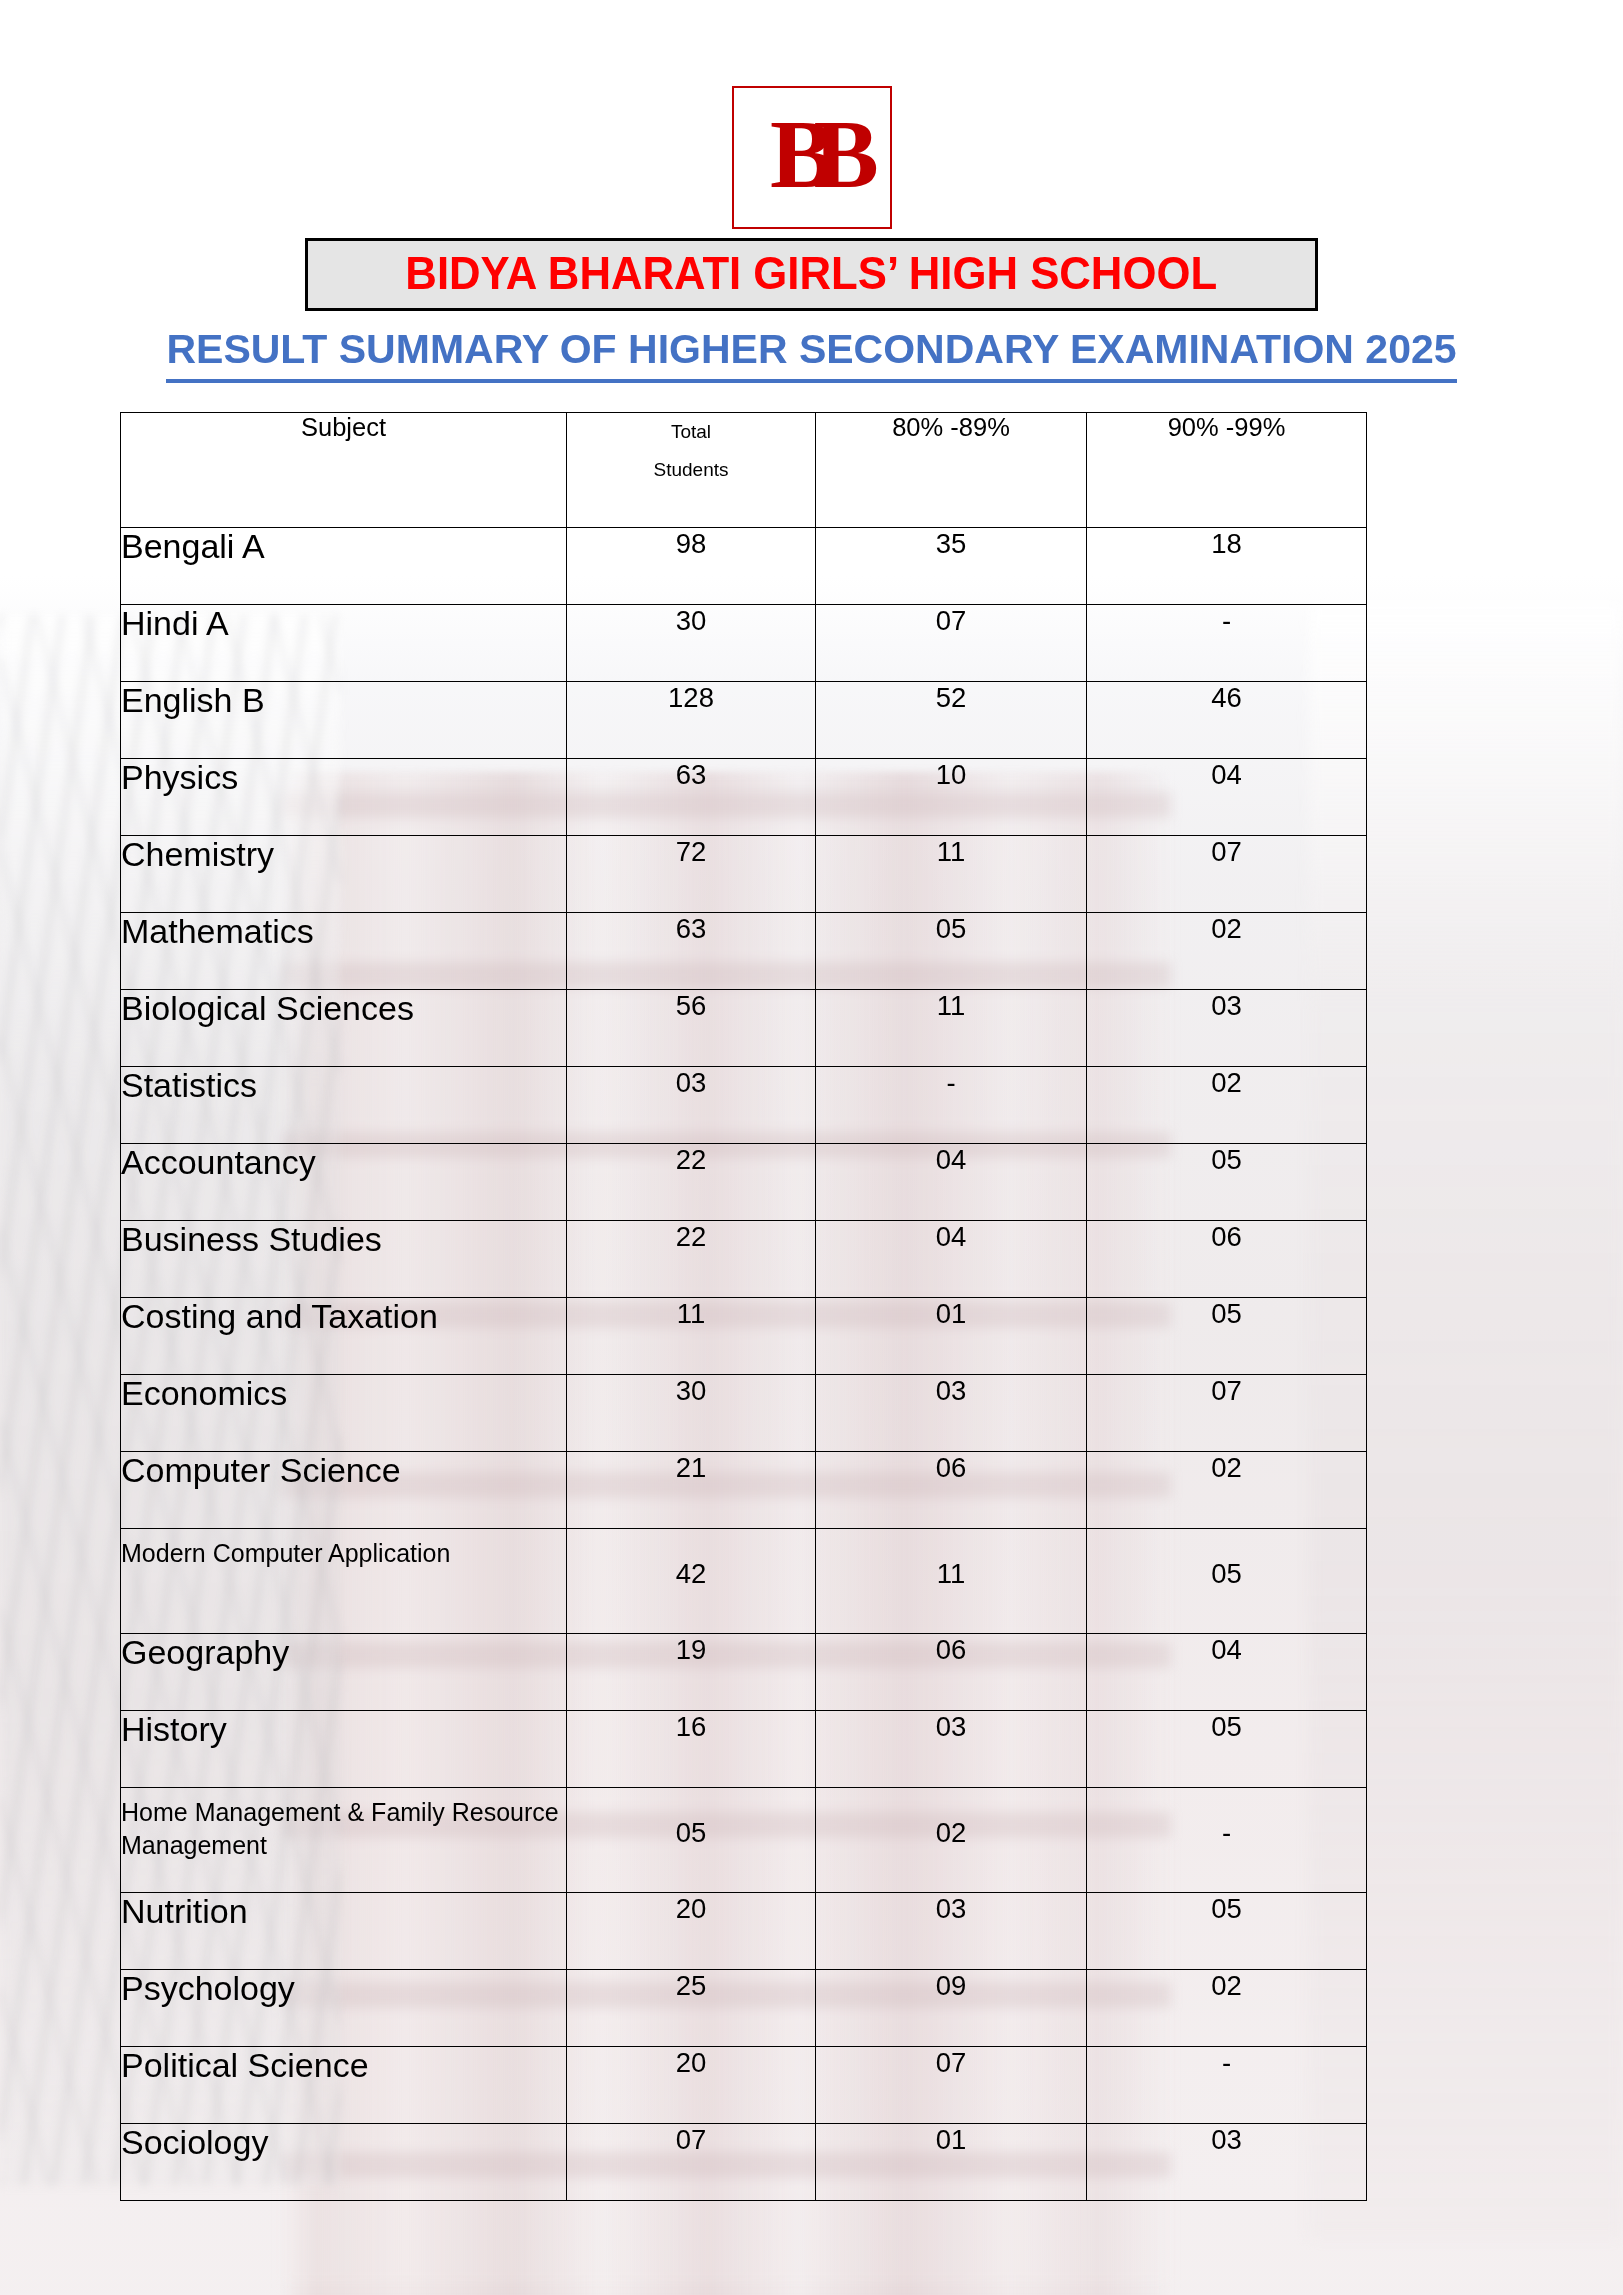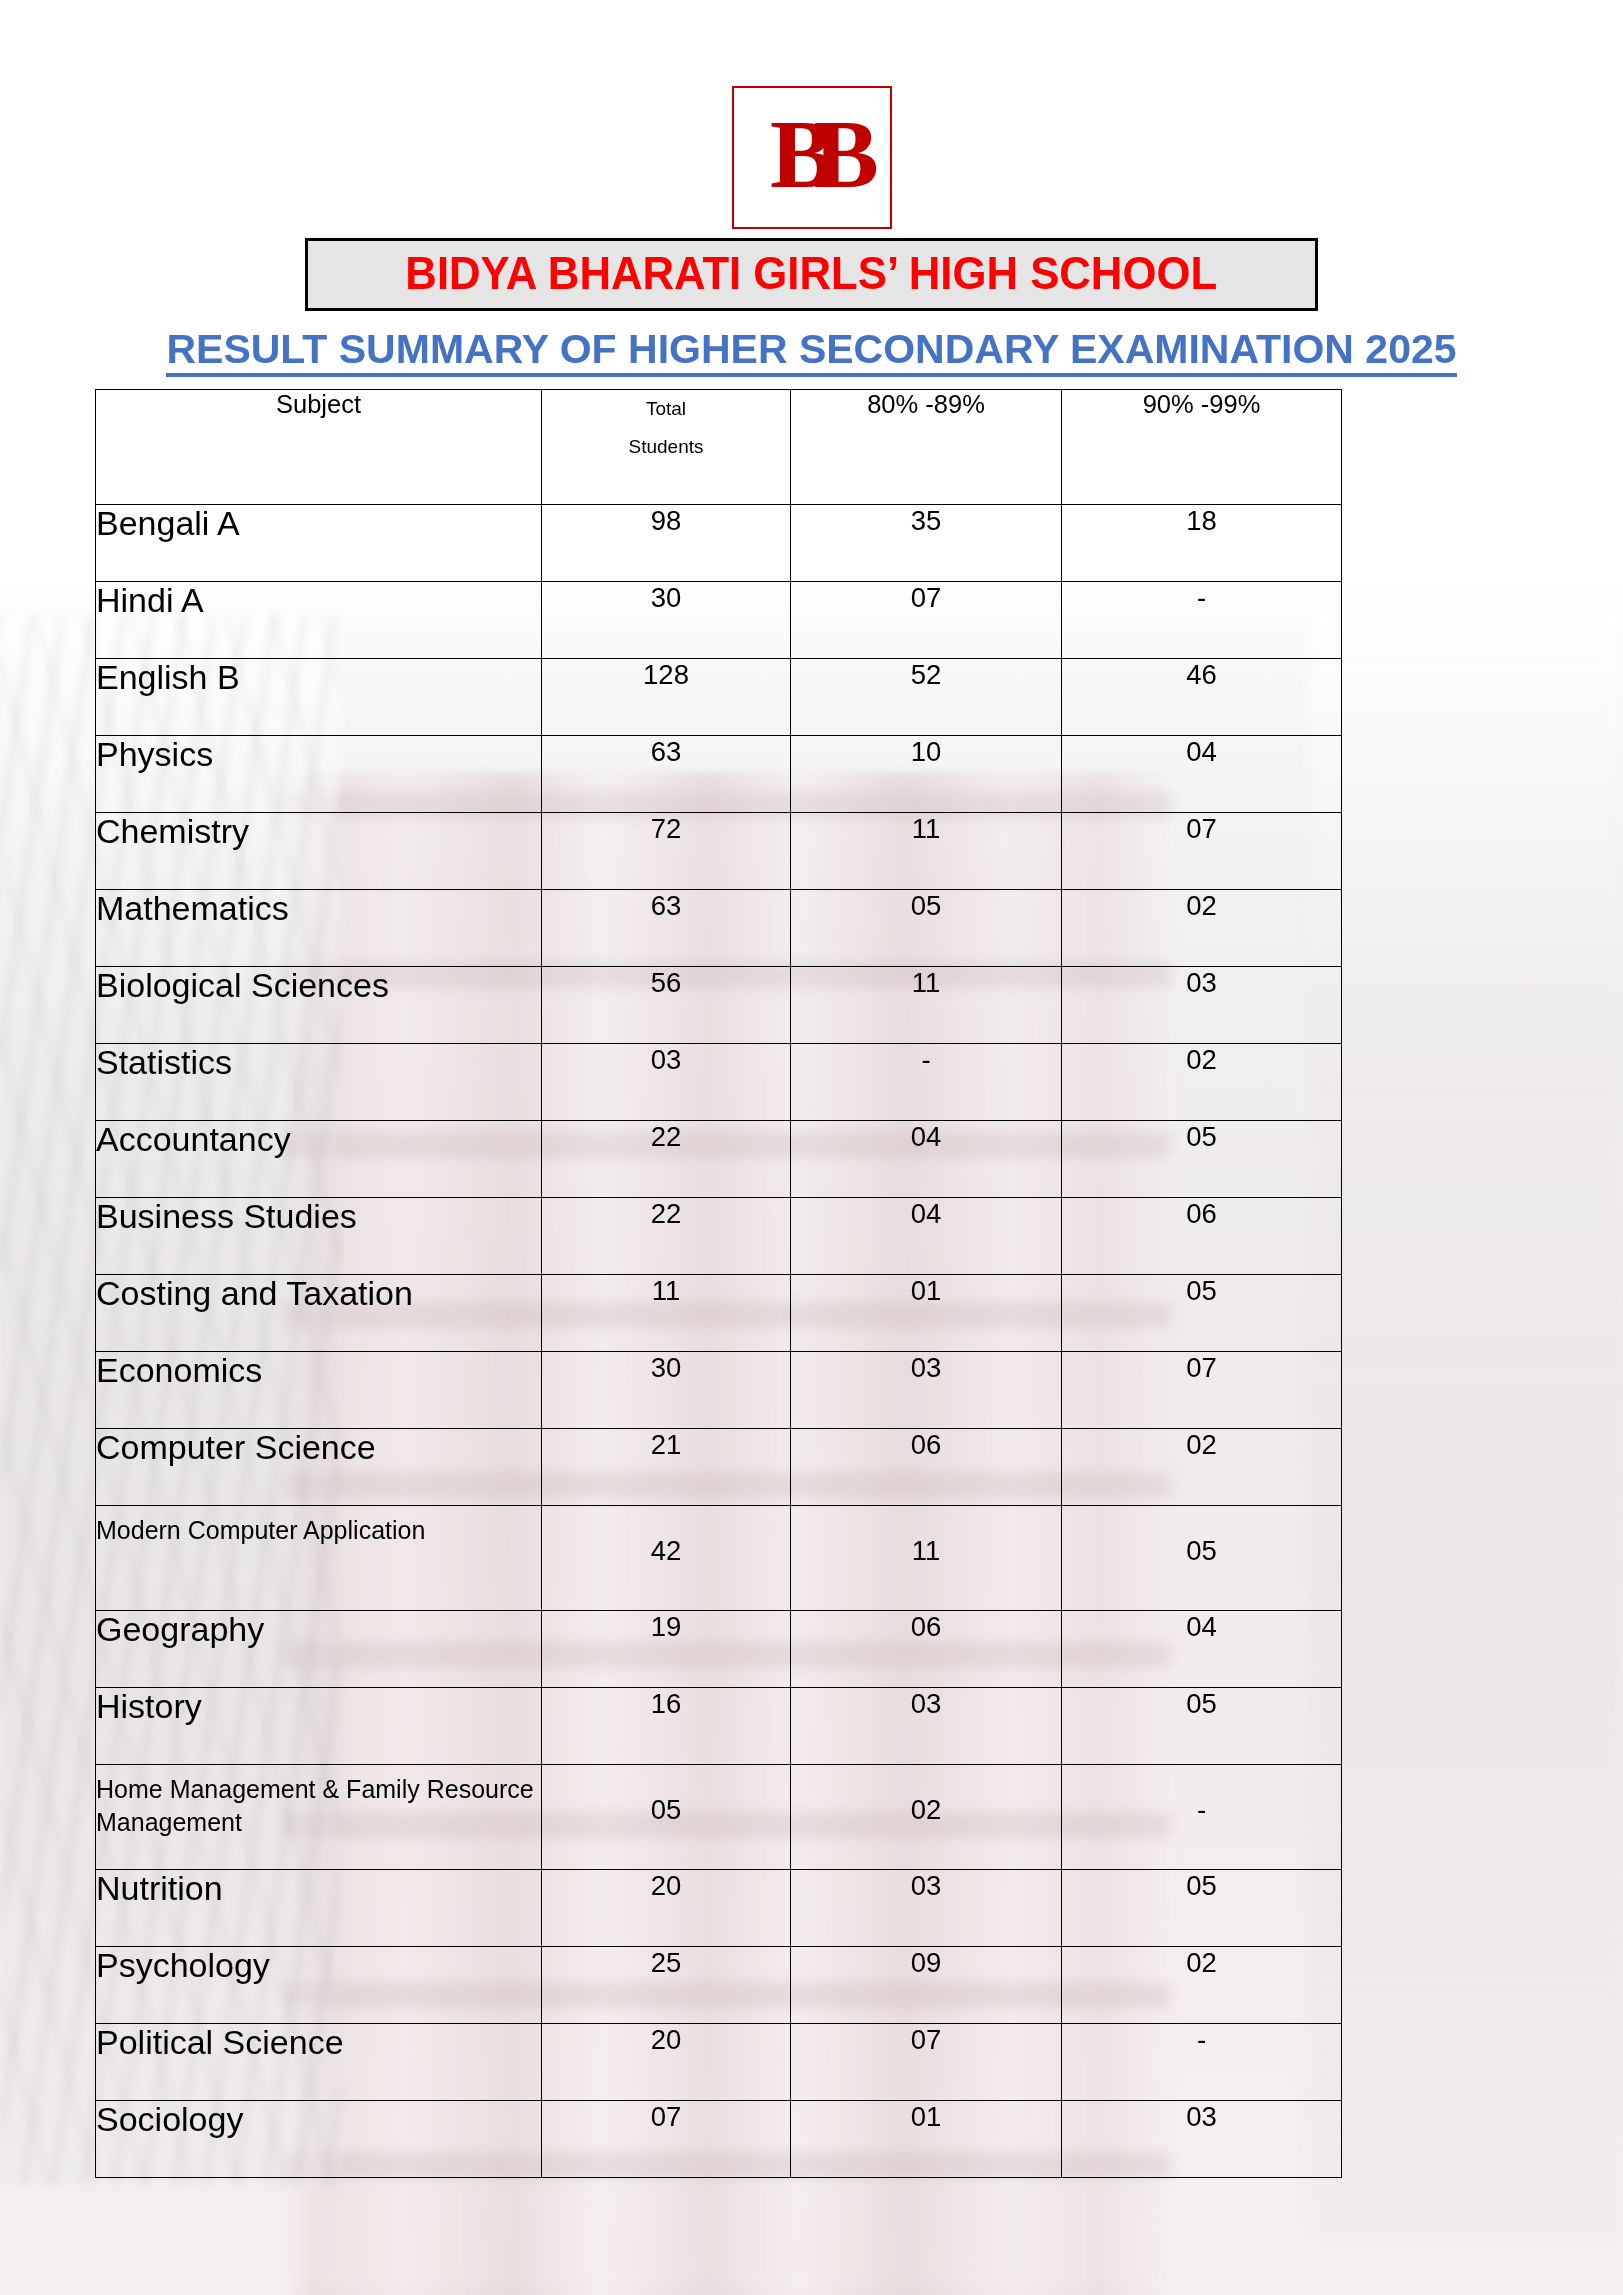--- a/index.html
+++ b/index.html
@@ -174,30 +174,30 @@
     text-align: center;
     margin-top: 17px;
   }
   .subtitle {
     display: inline-block;
     color: #4472C4;
     font-weight: bold;
     font-size: 41px;
     line-height: 1.05;
     border-bottom: 4.6px solid #4472C4;
-    padding-bottom: 2px;
+    padding-bottom: 8px;
     white-space: nowrap;
   }
 
   
   .table-wrap {
     position: relative;
     z-index: 2;
-    margin-top: 12px;
-    padding-left: 95px;
+    margin-top: 29px;
+    padding-left: 120px;
   }
   table.results {
     width: 1246px;
     border-collapse: collapse;
     table-layout: fixed;
     background: transparent;
   }
   table.results th,
   table.results td {
     border: 1.3px solid #000000;

